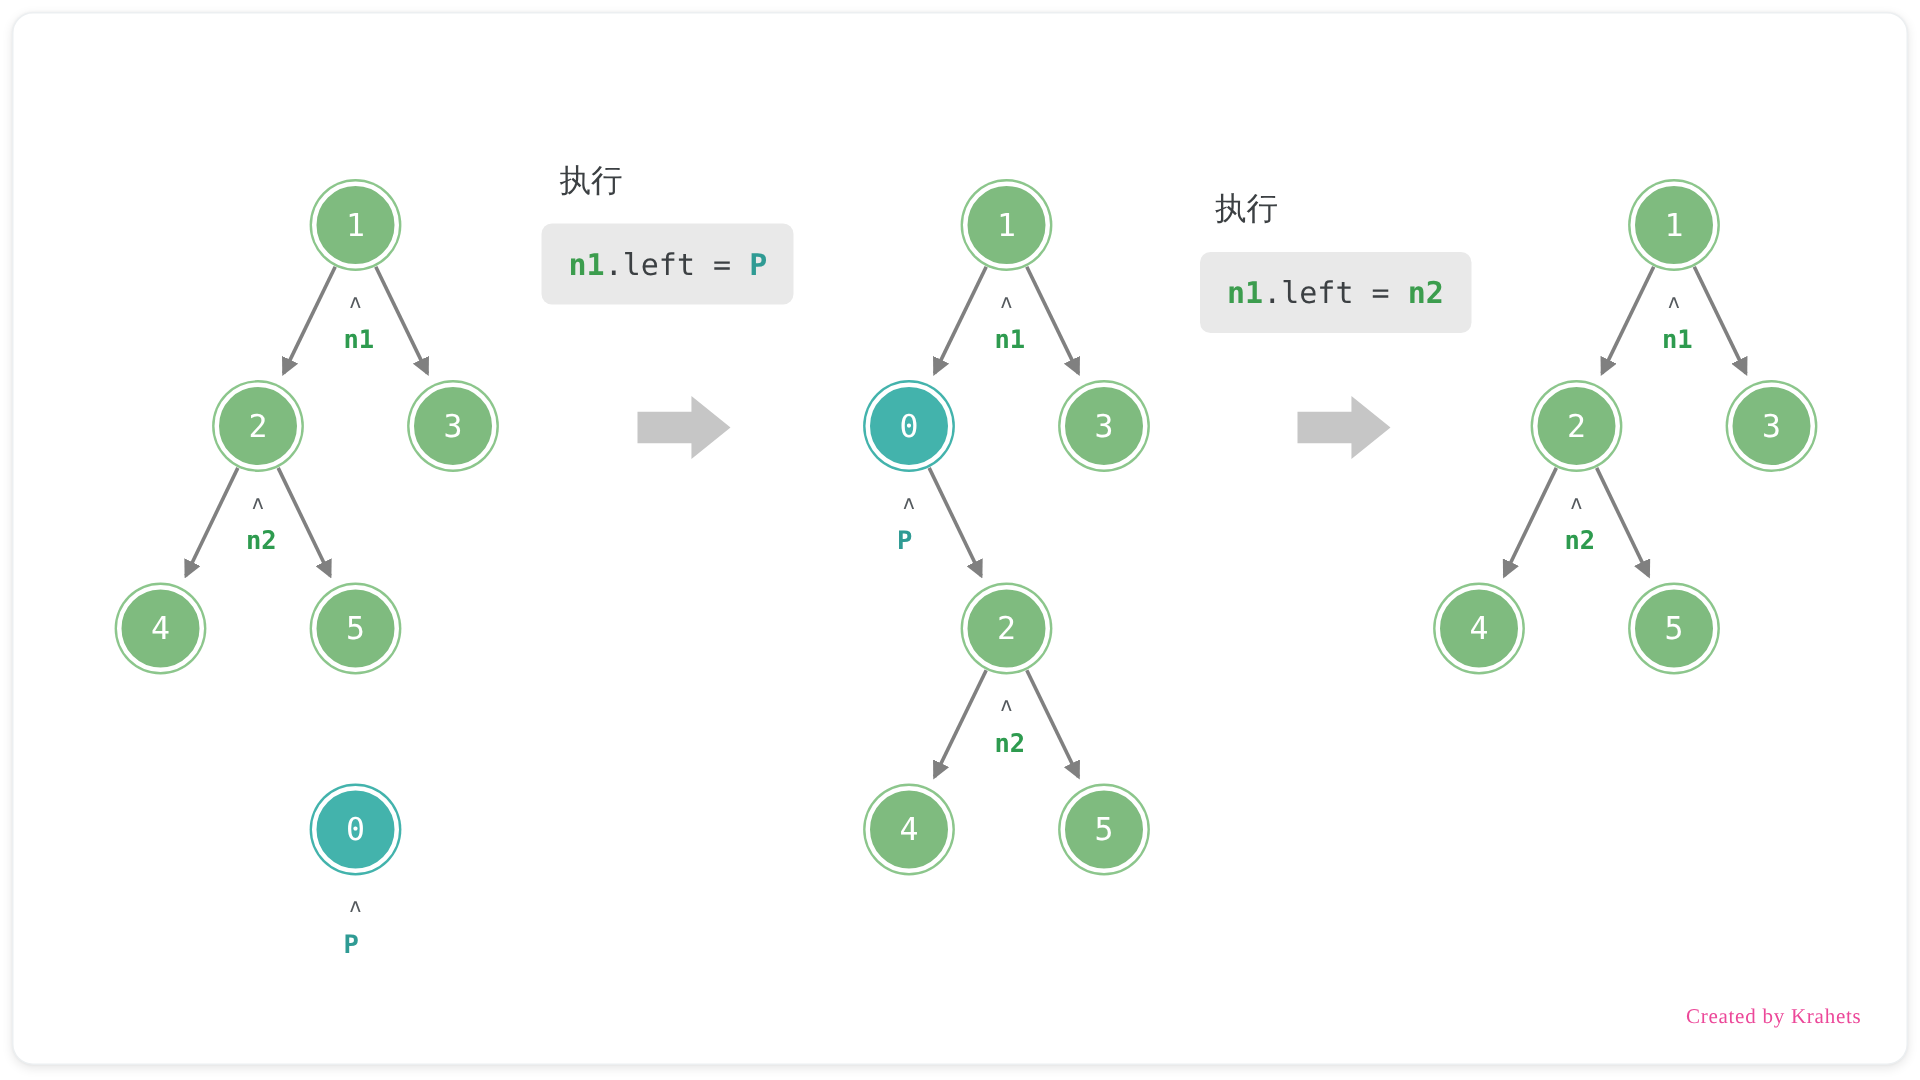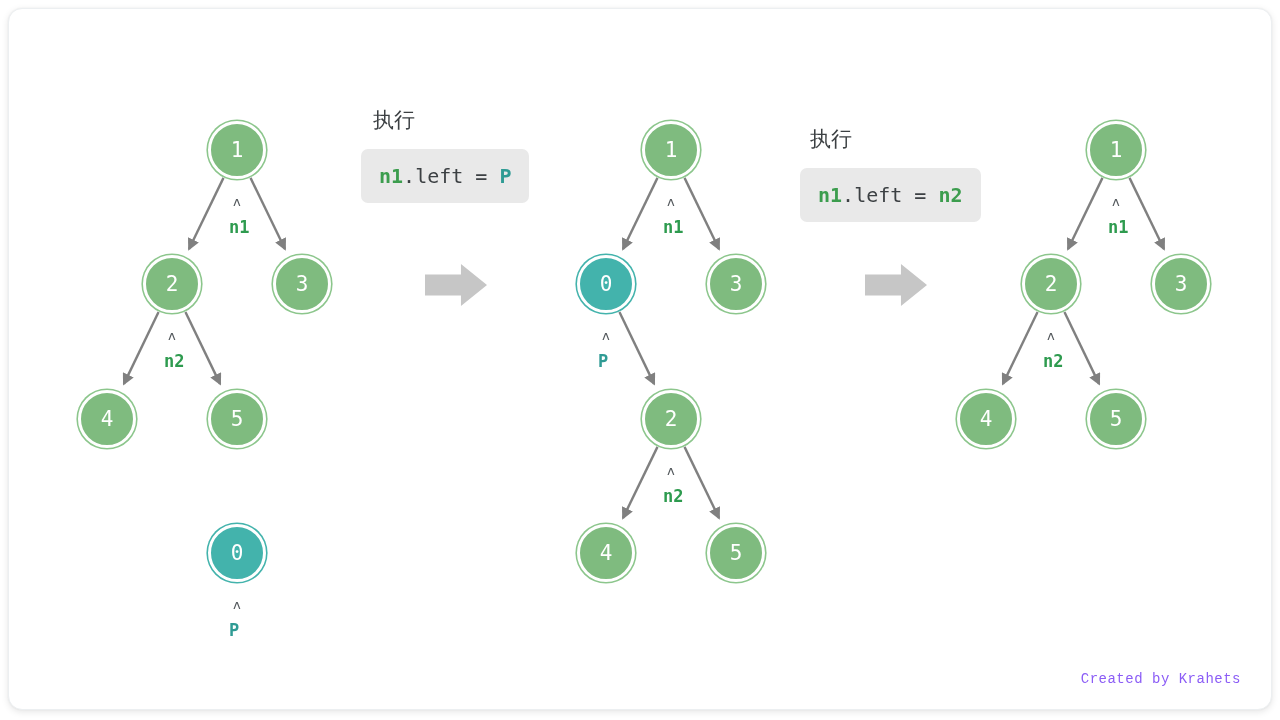--- a/index.html
+++ b/index.html
@@ -112,23 +112,23 @@
   }
   .code-box .v-green { color: #3c9d4e; font-weight: bold; }
   .code-box .v-teal  { color: #2f9b94; font-weight: bold; }
   .code-box .v-plain { color: #3c4043; }
 
   
   .credit {
     position: absolute;
     right: 30px;
     bottom: 22px;
-    font-family: Liberation Mono, monospace;
+    font-family: Liberation Serif, serif;
     font-size: 14px;
-    color: #8b5cf6;
+    color: #ec4899;
     letter-spacing: 0.5px;
     user-select: none;
   }
 </style>
 </head>
 <body>
 
 <div id="canvas">
   <div class="card">
 

